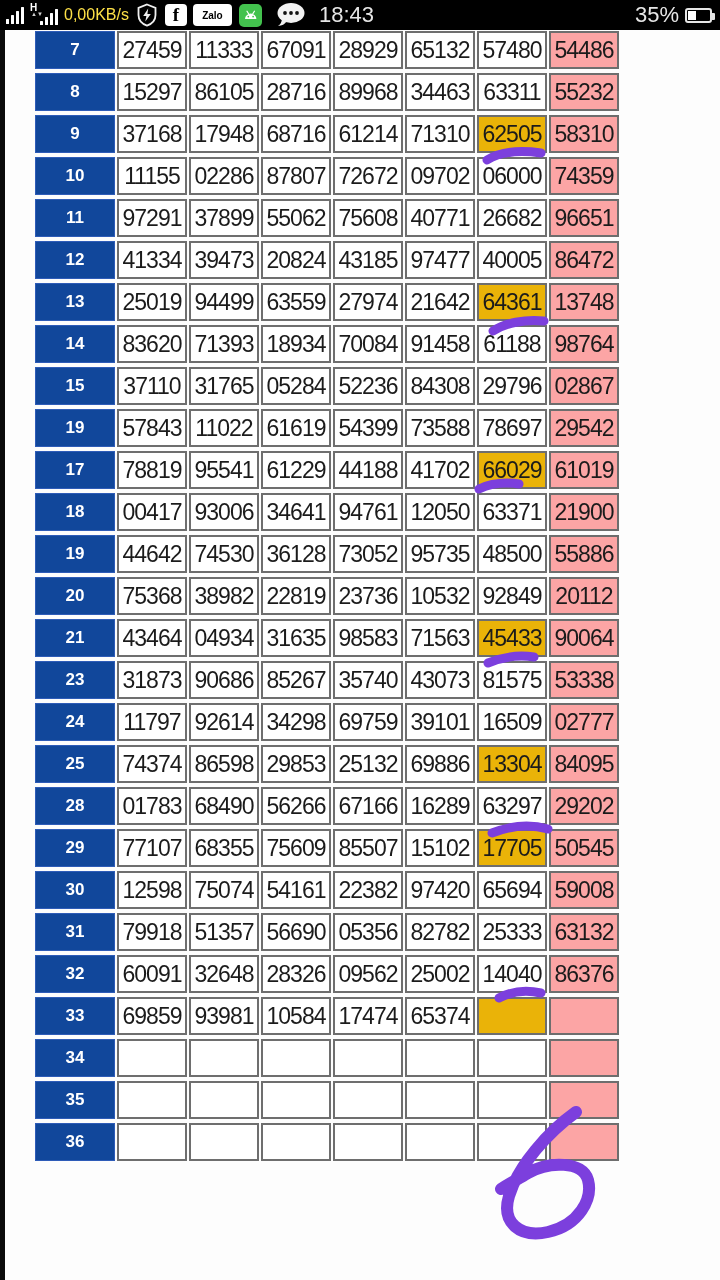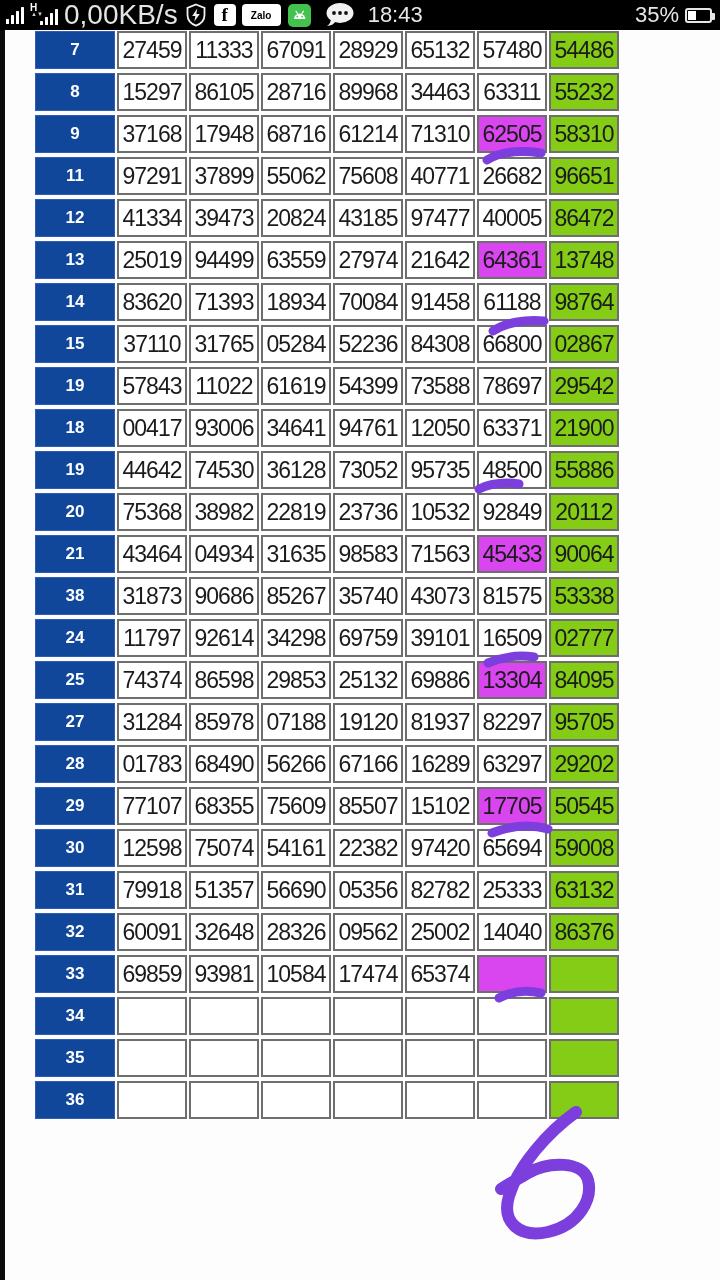--- a/index.html
+++ b/index.html
@@ -5,21 +5,21 @@
   * { margin:0; padding:0; box-sizing:border-box; }
   html,body { width:720px; height:1280px; overflow:hidden; background:#fdfdfd;
               font-family:"Liberation Sans", sans-serif; }
   .screen { position:relative; width:720px; height:1280px; background:#fdfdfd; }
 
   
   .status-bar { position:absolute; top:0; left:0; width:720px; height:30px;
                 background:#000; display:flex; align-items:center; padding:0 8px 0 6px;
                 color:#e4e4e4; z-index:5; }
   .sb-gap { width:6px; flex:0 0 auto; }
-  .sb-text { font-size:28px; color:#e5e5e5; letter-spacing:0; white-space:nowrap; }
+  .sb-text { font-size:16px; color:#fde047; letter-spacing:0; white-space:nowrap; }
   .sb-time { font-size:22px; color:#e6e6e6;text-align:right; }
   .sb-spacer { flex:1 1 auto; }
   .bars { display:flex; align-items:flex-end; gap:2px; height:18px; }
   .bars i { display:block; width:3px; background:#fff; border-radius:0.5px; }
   .sig2 { position:relative; display:flex; align-items:flex-end; height:20px; padding-top:2px; }
   .sig2 .hlab { position:absolute; top:-3px; left:0; font-size:10px; font-weight:bold; color:#fff; }
   .sig2 .arrows { position:absolute; top:6px; left:1px; font-size:6px; color:#cfcfcf; line-height:6px; }
   .icon-badge { border-radius:4px; display:flex; align-items:center; justify-content:center; flex:0 0 auto; }
   .fb { width:22px; height:22px; background:#fff; color:#000; font-weight:bold; font-size:19px;
         font-family:"Liberation Serif", serif; }
@@ -35,22 +35,22 @@
 
   
   .table-area { position:absolute; left:33px; top:27px; z-index:1; }
   table { border-collapse:separate; border-spacing:2px 4px; }
   td { padding:0; }
   .rowhead { width:80px; height:38px; background:#11479b; color:#fff; text-align:center;
              vertical-align:middle; font-size:17px; font-weight:bold;
              border:1px solid #2e5cb8; }
   .cell { width:70px; height:38px; background:#fff; border:2px solid #6e6e6e; text-align:center;
           vertical-align:middle; font-size:23px; letter-spacing:-1px; color:#1b1b1b; }
-  .cell.green  { background:#84cc16; }
-  .cell.orange { background:#d946ef; }
+  .cell.green  { background:#fca5a5; }
+  .cell.orange { background:#eab308; }
 
   
   .overlay { position:absolute; left:0; top:0; width:720px; height:1280px; z-index:3; pointer-events:none; }
 </style>
 </head>
 <body>
 
 <div class="screen">
 
   <header class="status-bar">
@@ -150,20 +150,30 @@
             <td class="rowhead">9</td>
             <td class="cell">37168</td>
             <td class="cell">17948</td>
             <td class="cell">68716</td>
             <td class="cell">61214</td>
             <td class="cell">71310</td>
             <td class="cell orange">62505</td>
             <td class="cell green">58310</td>
           </tr>
           <tr>
+            <td class="rowhead">10</td>
+            <td class="cell">11155</td>
+            <td class="cell">02286</td>
+            <td class="cell">87807</td>
+            <td class="cell">72672</td>
+            <td class="cell">09702</td>
+            <td class="cell">06000</td>
+            <td class="cell green">74359</td>
+          </tr>
+          <tr>
             <td class="rowhead">11</td>
             <td class="cell">97291</td>
             <td class="cell">37899</td>
             <td class="cell">55062</td>
             <td class="cell">75608</td>
             <td class="cell">40771</td>
             <td class="cell">26682</td>
             <td class="cell green">96651</td>
           </tr>
           <tr>
@@ -196,34 +206,44 @@
             <td class="cell">61188</td>
             <td class="cell green">98764</td>
           </tr>
           <tr>
             <td class="rowhead">15</td>
             <td class="cell">37110</td>
             <td class="cell">31765</td>
             <td class="cell">05284</td>
             <td class="cell">52236</td>
             <td class="cell">84308</td>
-            <td class="cell">66800</td>
+            <td class="cell">29796</td>
             <td class="cell green">02867</td>
           </tr>
           <tr>
             <td class="rowhead">19</td>
             <td class="cell">57843</td>
             <td class="cell">11022</td>
             <td class="cell">61619</td>
             <td class="cell">54399</td>
             <td class="cell">73588</td>
             <td class="cell">78697</td>
             <td class="cell green">29542</td>
           </tr>
           <tr>
+            <td class="rowhead">17</td>
+            <td class="cell">78819</td>
+            <td class="cell">95541</td>
+            <td class="cell">61229</td>
+            <td class="cell">44188</td>
+            <td class="cell">41702</td>
+            <td class="cell orange">66029</td>
+            <td class="cell green">61019</td>
+          </tr>
+          <tr>
             <td class="rowhead">18</td>
             <td class="cell">00417</td>
             <td class="cell">93006</td>
             <td class="cell">34641</td>
             <td class="cell">94761</td>
             <td class="cell">12050</td>
             <td class="cell">63371</td>
             <td class="cell green">21900</td>
           </tr>
           <tr>
@@ -250,21 +270,21 @@
             <td class="rowhead">21</td>
             <td class="cell">43464</td>
             <td class="cell">04934</td>
             <td class="cell">31635</td>
             <td class="cell">98583</td>
             <td class="cell">71563</td>
             <td class="cell orange">45433</td>
             <td class="cell green">90064</td>
           </tr>
           <tr>
-            <td class="rowhead">38</td>
+            <td class="rowhead">23</td>
             <td class="cell">31873</td>
             <td class="cell">90686</td>
             <td class="cell">85267</td>
             <td class="cell">35740</td>
             <td class="cell">43073</td>
             <td class="cell">81575</td>
             <td class="cell green">53338</td>
           </tr>
           <tr>
             <td class="rowhead">24</td>
@@ -278,30 +298,20 @@
           </tr>
           <tr>
             <td class="rowhead">25</td>
             <td class="cell">74374</td>
             <td class="cell">86598</td>
             <td class="cell">29853</td>
             <td class="cell">25132</td>
             <td class="cell">69886</td>
             <td class="cell orange">13304</td>
             <td class="cell green">84095</td>
-          </tr>
-          <tr>
-            <td class="rowhead">27</td>
-            <td class="cell">31284</td>
-            <td class="cell">85978</td>
-            <td class="cell">07188</td>
-            <td class="cell">19120</td>
-            <td class="cell">81937</td>
-            <td class="cell">82297</td>
-            <td class="cell green">95705</td>
           </tr>
           <tr>
             <td class="rowhead">28</td>
             <td class="cell">01783</td>
             <td class="cell">68490</td>
             <td class="cell">56266</td>
             <td class="cell">67166</td>
             <td class="cell">16289</td>
             <td class="cell">63297</td>
             <td class="cell green">29202</td>

